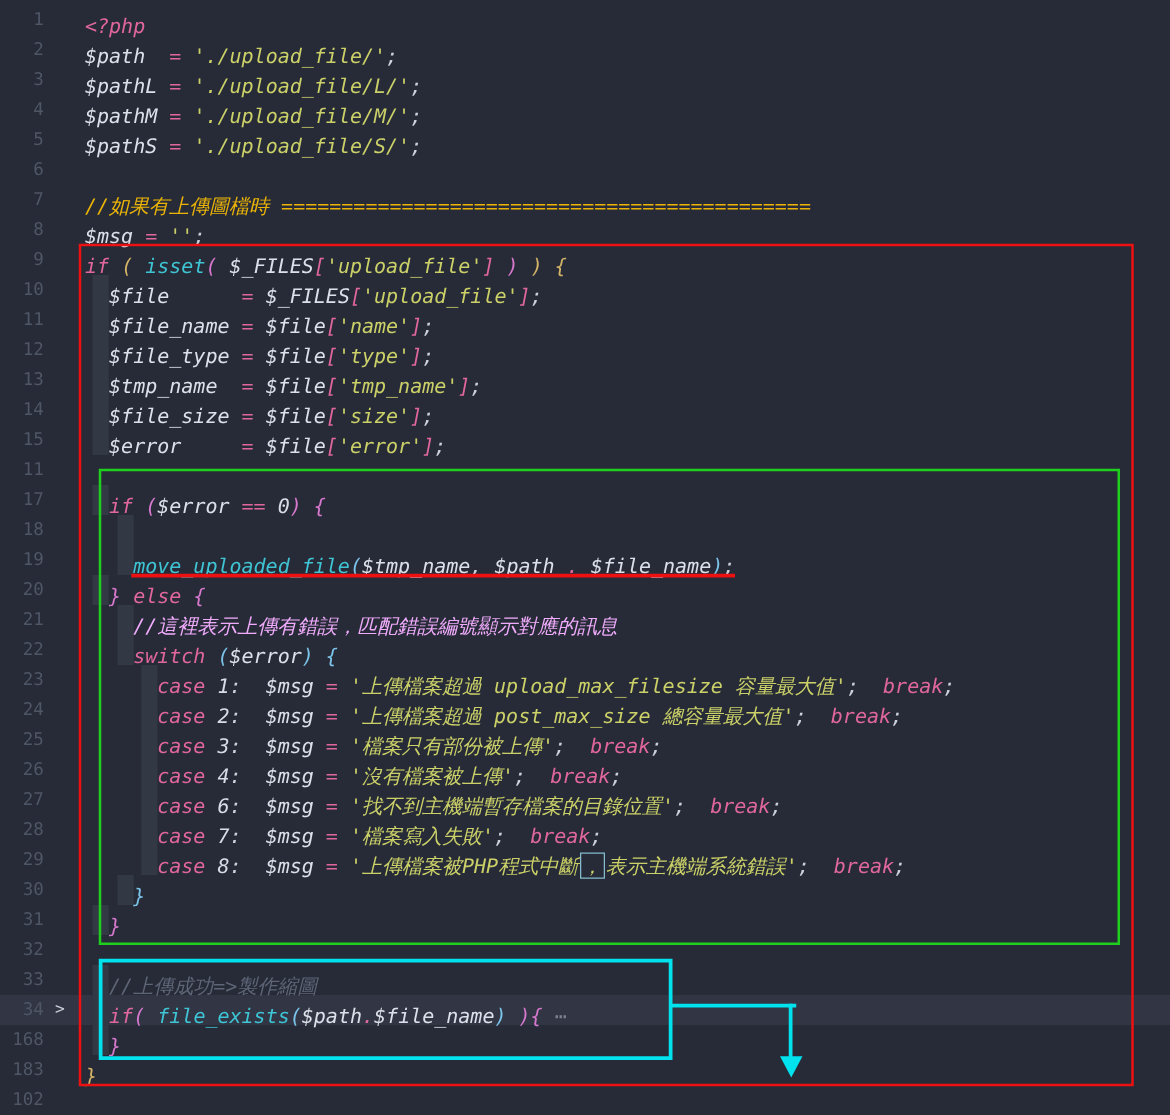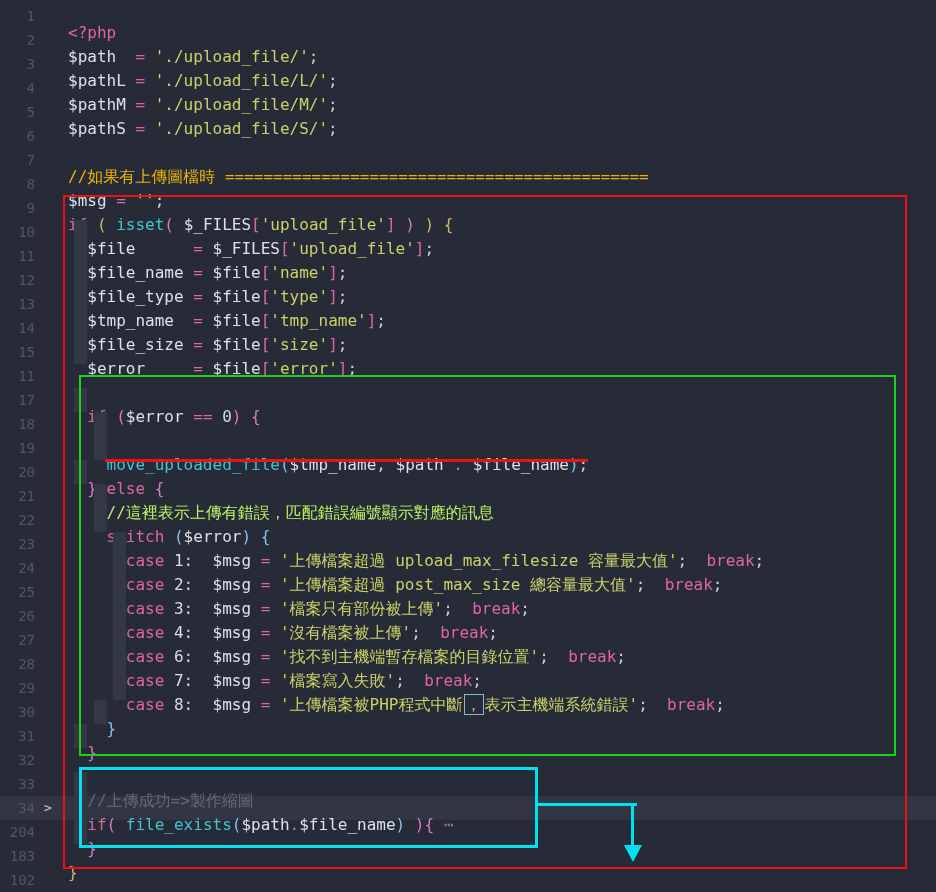--- a/index.html
+++ b/index.html
@@ -12,21 +12,21 @@
   .line{position:relative;height:24px;line-height:24px;white-space:pre;font-size:16px;}
   .line.hl{background:rgba(140,150,185,0.10);}
   .gutter{
     position:absolute;left:0;top:0;width:35px;text-align:right;
     color:#4f5666;font-size:14px;line-height:24px;
   }
   .fold{
     position:absolute;left:44px;top:0;color:#c9ced8;font-size:13px;line-height:24px;
     cursor:pointer;
   }
-  .code{position:absolute;left:68px;top:17px;}
+  .code{position:absolute;left:68px;top:5px;font-style:italic;}
   .iblock{position:absolute;top:0;height:24px;background:#333845;}
   
   #overlay{position:absolute;left:0;top:0;width:936px;height:892px;pointer-events:none;}
   .ann{position:absolute;box-sizing:border-box;}
   .boxedchar{border:1px solid #84bccd;padding:0 1px;margin:0 1px;}
   .arrowhead{
     position:absolute;width:0;height:0;
     border-left:9px solid transparent;border-right:9px solid transparent;
   }
 </style>
@@ -48,35 +48,35 @@
       <div class="line"><div class="iblock" style="left: 74.26px; width: 13px; background: rgb(51, 56, 69);"></div><span class="gutter" style="color: rgb(79, 86, 102);">11</span><span class="code"><span style="color: rgb(204, 209, 219);">  </span><span style="color: rgb(220, 224, 234);">$file_name</span><span style="color: rgb(204, 209, 219);"> </span><span style="color: rgb(224, 103, 158);">=</span><span style="color: rgb(204, 209, 219);"> </span><span style="color: rgb(220, 224, 234);">$file</span><span style="color: rgb(224, 103, 158);">[</span><span style="color: rgb(203, 209, 104);">'name'</span><span style="color: rgb(224, 103, 158);">]</span><span style="color: rgb(204, 209, 219);">;</span></span></div>
       <div class="line"><div class="iblock" style="left: 74.26px; width: 13px; background: rgb(51, 56, 69);"></div><span class="gutter" style="color: rgb(79, 86, 102);">12</span><span class="code"><span style="color: rgb(204, 209, 219);">  </span><span style="color: rgb(220, 224, 234);">$file_type</span><span style="color: rgb(204, 209, 219);"> </span><span style="color: rgb(224, 103, 158);">=</span><span style="color: rgb(204, 209, 219);"> </span><span style="color: rgb(220, 224, 234);">$file</span><span style="color: rgb(224, 103, 158);">[</span><span style="color: rgb(203, 209, 104);">'type'</span><span style="color: rgb(224, 103, 158);">]</span><span style="color: rgb(204, 209, 219);">;</span></span></div>
       <div class="line"><div class="iblock" style="left: 74.26px; width: 13px; background: rgb(51, 56, 69);"></div><span class="gutter" style="color: rgb(79, 86, 102);">13</span><span class="code"><span style="color: rgb(204, 209, 219);">  </span><span style="color: rgb(220, 224, 234);">$tmp_name</span><span style="color: rgb(204, 209, 219);">  </span><span style="color: rgb(224, 103, 158);">=</span><span style="color: rgb(204, 209, 219);"> </span><span style="color: rgb(220, 224, 234);">$file</span><span style="color: rgb(224, 103, 158);">[</span><span style="color: rgb(203, 209, 104);">'tmp_name'</span><span style="color: rgb(224, 103, 158);">]</span><span style="color: rgb(204, 209, 219);">;</span></span></div>
       <div class="line"><div class="iblock" style="left: 74.26px; width: 13px; background: rgb(51, 56, 69);"></div><span class="gutter" style="color: rgb(79, 86, 102);">14</span><span class="code"><span style="color: rgb(204, 209, 219);">  </span><span style="color: rgb(220, 224, 234);">$file_size</span><span style="color: rgb(204, 209, 219);"> </span><span style="color: rgb(224, 103, 158);">=</span><span style="color: rgb(204, 209, 219);"> </span><span style="color: rgb(220, 224, 234);">$file</span><span style="color: rgb(224, 103, 158);">[</span><span style="color: rgb(203, 209, 104);">'size'</span><span style="color: rgb(224, 103, 158);">]</span><span style="color: rgb(204, 209, 219);">;</span></span></div>
       <div class="line"><div class="iblock" style="left: 74.26px; width: 13px; background: rgb(51, 56, 69);"></div><span class="gutter" style="color: rgb(79, 86, 102);">15</span><span class="code"><span style="color: rgb(204, 209, 219);">  </span><span style="color: rgb(220, 224, 234);">$error</span><span style="color: rgb(204, 209, 219);">     </span><span style="color: rgb(224, 103, 158);">=</span><span style="color: rgb(204, 209, 219);"> </span><span style="color: rgb(220, 224, 234);">$file</span><span style="color: rgb(224, 103, 158);">[</span><span style="color: rgb(203, 209, 104);">'error'</span><span style="color: rgb(224, 103, 158);">]</span><span style="color: rgb(204, 209, 219);">;</span></span></div>
       <div class="line"><span class="gutter" style="color: rgb(79, 86, 102);">11</span><span class="code"></span></div>
       <div class="line"><div class="iblock" style="left: 74.26px; width: 13px; background: rgb(51, 56, 69);"></div><span class="gutter" style="color: rgb(79, 86, 102);">17</span><span class="code"><span style="color: rgb(204, 209, 219);">  </span><span style="color: rgb(224, 103, 158);">if</span><span style="color: rgb(204, 209, 219);"> </span><span style="color: rgb(214, 120, 205);">(</span><span style="color: rgb(220, 224, 234);">$error</span><span style="color: rgb(204, 209, 219);"> </span><span style="color: rgb(224, 103, 158);">==</span><span style="color: rgb(204, 209, 219);"> </span><span style="color: rgb(216, 220, 230);">0</span><span style="color: rgb(214, 120, 205);">)</span><span style="color: rgb(204, 209, 219);"> </span><span style="color: rgb(214, 120, 205);">{</span></span></div>
       <div class="line"><div class="iblock" style="left: 93.52px; width: 13px; background: rgb(51, 56, 69);"></div><span class="gutter" style="color: rgb(79, 86, 102);">18</span></div>
       <div class="line"><div class="iblock" style="left: 93.52px; width: 13px; background: rgb(51, 56, 69);"></div><span class="gutter" style="color: rgb(79, 86, 102);">19</span><span class="code"><span style="color: rgb(204, 209, 219);">    </span><span style="color: rgb(63, 196, 212);">move_uploaded_file</span><span style="color: rgb(124, 195, 234);">(</span><span style="color: rgb(220, 224, 234);">$tmp_name</span><span style="color: rgb(204, 209, 219);">, </span><span style="color: rgb(220, 224, 234);">$path</span><span style="color: rgb(204, 209, 219);"> </span><span style="color: rgb(224, 103, 158);">.</span><span style="color: rgb(204, 209, 219);"> </span><span style="color: rgb(220, 224, 234);">$file_name</span><span style="color: rgb(124, 195, 234);">)</span><span style="color: rgb(204, 209, 219);">;</span></span></div>
       <div class="line"><div class="iblock" style="left: 74.26px; width: 13px; background: rgb(51, 56, 69);"></div><span class="gutter" style="color: rgb(79, 86, 102);">20</span><span class="code"><span style="color: rgb(204, 209, 219);">  </span><span style="color: rgb(214, 120, 205);">}</span><span style="color: rgb(204, 209, 219);"> </span><span style="color: rgb(224, 103, 158);">else</span><span style="color: rgb(204, 209, 219);"> </span><span style="color: rgb(214, 120, 205);">{</span></span></div>
-      <div class="line"><div class="iblock" style="left: 93.52px; width: 13px; background: rgb(51, 56, 69);"></div><span class="gutter" style="color: rgb(79, 86, 102);">21</span><span class="code"><span style="color: rgb(204, 209, 219);">    </span><span style="color: #bef264;">//這裡表示上傳有錯誤，匹配錯誤編號顯示對應的訊息</span></span></div>
+      <div class="line"><div class="iblock" style="left: 93.52px; width: 13px; background: rgb(51, 56, 69);"></div><span class="gutter" style="color: rgb(79, 86, 102);">21</span><span class="code"><span style="color: rgb(204, 209, 219);">    </span><span style="color: #f0abfc;">//這裡表示上傳有錯誤，匹配錯誤編號顯示對應的訊息</span></span></div>
       <div class="line"><div class="iblock" style="left: 93.52px; width: 13px; background: rgb(51, 56, 69);"></div><span class="gutter" style="color: rgb(79, 86, 102);">22</span><span class="code"><span style="color: rgb(204, 209, 219);">    </span><span style="color: rgb(224, 103, 158);">switch</span><span style="color: rgb(204, 209, 219);"> </span><span style="color: rgb(124, 195, 234);">(</span><span style="color: rgb(220, 224, 234);">$error</span><span style="color: rgb(124, 195, 234);">)</span><span style="color: rgb(204, 209, 219);"> </span><span style="color: rgb(124, 195, 234);">{</span></span></div>
       <div class="line"><div class="iblock" style="left: 112.78px; width: 13px; background: rgb(51, 56, 69);"></div><span class="gutter" style="color: rgb(79, 86, 102);">23</span><span class="code"><span style="color: rgb(204, 209, 219);">      </span><span style="color: rgb(224, 103, 158);">case</span><span style="color: rgb(204, 209, 219);"> </span><span style="color: rgb(216, 220, 230);">1</span><span style="color: rgb(204, 209, 219);">:  </span><span style="color: rgb(220, 224, 234);">$msg</span><span style="color: rgb(204, 209, 219);"> </span><span style="color: rgb(224, 103, 158);">=</span><span style="color: rgb(204, 209, 219);"> </span><span style="color: rgb(203, 209, 104);">'上傳檔案超過 upload_max_filesize 容量最大值'</span><span style="color: rgb(204, 209, 219);">;  </span><span style="color: rgb(224, 103, 158);">break</span><span style="color: rgb(204, 209, 219);">;</span></span></div>
       <div class="line"><div class="iblock" style="left: 112.78px; width: 13px; background: rgb(51, 56, 69);"></div><span class="gutter" style="color: rgb(79, 86, 102);">24</span><span class="code"><span style="color: rgb(204, 209, 219);">      </span><span style="color: rgb(224, 103, 158);">case</span><span style="color: rgb(204, 209, 219);"> </span><span style="color: rgb(216, 220, 230);">2</span><span style="color: rgb(204, 209, 219);">:  </span><span style="color: rgb(220, 224, 234);">$msg</span><span style="color: rgb(204, 209, 219);"> </span><span style="color: rgb(224, 103, 158);">=</span><span style="color: rgb(204, 209, 219);"> </span><span style="color: rgb(203, 209, 104);">'上傳檔案超過 post_max_size 總容量最大值'</span><span style="color: rgb(204, 209, 219);">;  </span><span style="color: rgb(224, 103, 158);">break</span><span style="color: rgb(204, 209, 219);">;</span></span></div>
       <div class="line"><div class="iblock" style="left: 112.78px; width: 13px; background: rgb(51, 56, 69);"></div><span class="gutter" style="color: rgb(79, 86, 102);">25</span><span class="code"><span style="color: rgb(204, 209, 219);">      </span><span style="color: rgb(224, 103, 158);">case</span><span style="color: rgb(204, 209, 219);"> </span><span style="color: rgb(216, 220, 230);">3</span><span style="color: rgb(204, 209, 219);">:  </span><span style="color: rgb(220, 224, 234);">$msg</span><span style="color: rgb(204, 209, 219);"> </span><span style="color: rgb(224, 103, 158);">=</span><span style="color: rgb(204, 209, 219);"> </span><span style="color: rgb(203, 209, 104);">'檔案只有部份被上傳'</span><span style="color: rgb(204, 209, 219);">;  </span><span style="color: rgb(224, 103, 158);">break</span><span style="color: rgb(204, 209, 219);">;</span></span></div>
       <div class="line"><div class="iblock" style="left: 112.78px; width: 13px; background: rgb(51, 56, 69);"></div><span class="gutter" style="color: rgb(79, 86, 102);">26</span><span class="code"><span style="color: rgb(204, 209, 219);">      </span><span style="color: rgb(224, 103, 158);">case</span><span style="color: rgb(204, 209, 219);"> </span><span style="color: rgb(216, 220, 230);">4</span><span style="color: rgb(204, 209, 219);">:  </span><span style="color: rgb(220, 224, 234);">$msg</span><span style="color: rgb(204, 209, 219);"> </span><span style="color: rgb(224, 103, 158);">=</span><span style="color: rgb(204, 209, 219);"> </span><span style="color: rgb(203, 209, 104);">'沒有檔案被上傳'</span><span style="color: rgb(204, 209, 219);">;  </span><span style="color: rgb(224, 103, 158);">break</span><span style="color: rgb(204, 209, 219);">;</span></span></div>
       <div class="line"><div class="iblock" style="left: 112.78px; width: 13px; background: rgb(51, 56, 69);"></div><span class="gutter" style="color: rgb(79, 86, 102);">27</span><span class="code"><span style="color: rgb(204, 209, 219);">      </span><span style="color: rgb(224, 103, 158);">case</span><span style="color: rgb(204, 209, 219);"> </span><span style="color: rgb(216, 220, 230);">6</span><span style="color: rgb(204, 209, 219);">:  </span><span style="color: rgb(220, 224, 234);">$msg</span><span style="color: rgb(204, 209, 219);"> </span><span style="color: rgb(224, 103, 158);">=</span><span style="color: rgb(204, 209, 219);"> </span><span style="color: rgb(203, 209, 104);">'找不到主機端暫存檔案的目錄位置'</span><span style="color: rgb(204, 209, 219);">;  </span><span style="color: rgb(224, 103, 158);">break</span><span style="color: rgb(204, 209, 219);">;</span></span></div>
       <div class="line"><div class="iblock" style="left: 112.78px; width: 13px; background: rgb(51, 56, 69);"></div><span class="gutter" style="color: rgb(79, 86, 102);">28</span><span class="code"><span style="color: rgb(204, 209, 219);">      </span><span style="color: rgb(224, 103, 158);">case</span><span style="color: rgb(204, 209, 219);"> </span><span style="color: rgb(216, 220, 230);">7</span><span style="color: rgb(204, 209, 219);">:  </span><span style="color: rgb(220, 224, 234);">$msg</span><span style="color: rgb(204, 209, 219);"> </span><span style="color: rgb(224, 103, 158);">=</span><span style="color: rgb(204, 209, 219);"> </span><span style="color: rgb(203, 209, 104);">'檔案寫入失敗'</span><span style="color: rgb(204, 209, 219);">;  </span><span style="color: rgb(224, 103, 158);">break</span><span style="color: rgb(204, 209, 219);">;</span></span></div>
       <div class="line"><div class="iblock" style="left: 112.78px; width: 13px; background: rgb(51, 56, 69);"></div><span class="gutter" style="color: rgb(79, 86, 102);">29</span><span class="code"><span style="color: rgb(204, 209, 219);">      </span><span style="color: rgb(224, 103, 158);">case</span><span style="color: rgb(204, 209, 219);"> </span><span style="color: rgb(216, 220, 230);">8</span><span style="color: rgb(204, 209, 219);">:  </span><span style="color: rgb(220, 224, 234);">$msg</span><span style="color: rgb(204, 209, 219);"> </span><span style="color: rgb(224, 103, 158);">=</span><span style="color: rgb(204, 209, 219);"> </span><span style="color: rgb(203, 209, 104);">'上傳檔案被PHP程式中斷</span><span class="boxedchar" style="color: rgb(203, 209, 104);">，</span><span style="color: rgb(203, 209, 104);">表示主機端系統錯誤'</span><span style="color: rgb(204, 209, 219);">;  </span><span style="color: rgb(224, 103, 158);">break</span><span style="color: rgb(204, 209, 219);">;</span></span></div>
       <div class="line"><div class="iblock" style="left: 93.52px; width: 13px; background: rgb(51, 56, 69);"></div><span class="gutter" style="color: rgb(79, 86, 102);">30</span><span class="code"><span style="color: rgb(204, 209, 219);">    </span><span style="color: rgb(124, 195, 234);">}</span></span></div>
       <div class="line"><div class="iblock" style="left: 74.26px; width: 13px; background: rgb(51, 56, 69);"></div><span class="gutter" style="color: rgb(79, 86, 102);">31</span><span class="code"><span style="color: rgb(204, 209, 219);">  </span><span style="color: rgb(214, 120, 205);">}</span></span></div>
       <div class="line"><span class="gutter" style="color: rgb(79, 86, 102);">32</span><span class="code"></span></div>
       <div class="line"><div class="iblock" style="left: 74.26px; width: 13px; background: rgb(51, 56, 69);"></div><span class="gutter" style="color: rgb(79, 86, 102);">33</span><span class="code"><span style="color: rgb(204, 209, 219);">  </span><span style="color: rgb(94, 101, 119);">//上傳成功=&gt;製作縮圖</span></span></div>
       <div class="line hl"><div class="iblock" style="left: 74.26px; width: 13px; background: rgb(51, 56, 69);"></div><span class="gutter" style="color: rgb(79, 86, 102);">34</span><span class="fold">&gt;</span><span class="code"><span style="color: rgb(204, 209, 219);">  </span><span style="color: rgb(224, 103, 158);">if</span><span style="color: rgb(214, 120, 205);">(</span><span style="color: rgb(204, 209, 219);"> </span><span style="color: rgb(63, 196, 212);">file_exists</span><span style="color: rgb(124, 195, 234);">(</span><span style="color: rgb(220, 224, 234);">$path</span><span style="color: rgb(224, 103, 158);">.</span><span style="color: rgb(220, 224, 234);">$file_name</span><span style="color: rgb(124, 195, 234);">)</span><span style="color: rgb(204, 209, 219);"> </span><span style="color: rgb(214, 120, 205);">)</span><span style="color: rgb(214, 120, 205);">{</span><span style="color: rgb(204, 209, 219);"> </span><span style="color: rgb(122, 128, 144);">⋯</span></span></div>
-      <div class="line"><div class="iblock" style="left: 74.26px; width: 13px; background: rgb(51, 56, 69);"></div><span class="gutter" style="color: rgb(79, 86, 102);">204</span><span class="code"><span style="color: rgb(204, 209, 219);">  </span><span style="color: rgb(214, 120, 205);">}</span></span></div>
+      <div class="line"><div class="iblock" style="left: 74.26px; width: 13px; background: rgb(51, 56, 69);"></div><span class="gutter" style="color: rgb(79, 86, 102);">168</span><span class="code"><span style="color: rgb(204, 209, 219);">  </span><span style="color: rgb(214, 120, 205);">}</span></span></div>
       <div class="line"><span class="gutter" style="color: rgb(79, 86, 102);">183</span><span class="code"><span style="color: rgb(210, 179, 104);">}</span></span></div>
       <div class="line"><span class="gutter" style="color: rgb(79, 86, 102);">102</span><span class="code"></span></div>
     </div>
   <div id="overlay">
       <div class="ann" style="left: 63px; top: 195px; width: 844px; height: 674px; border: 2px solid rgb(237, 17, 17);"></div>
       <div class="ann" style="left: 79px; top: 375px; width: 817px; height: 381px; border: 2px solid rgb(30, 207, 30);"></div>
       <div class="ann" style="left: 79px; top: 767px; width: 459px; height: 81px; border: 3px solid rgb(0, 226, 238);"></div>
       <div class="ann" style="left: 105px; top: 459px; width: 483px; height: 3px; background: rgb(237, 17, 17);"></div>
       <div class="ann" style="left: 537px; top: 803px; width: 100px; height: 3px; background: rgb(0, 226, 238);"></div>
       <div class="ann" style="left: 631px; top: 803px; width: 3px; height: 43px; background: rgb(0, 226, 238);"></div>

